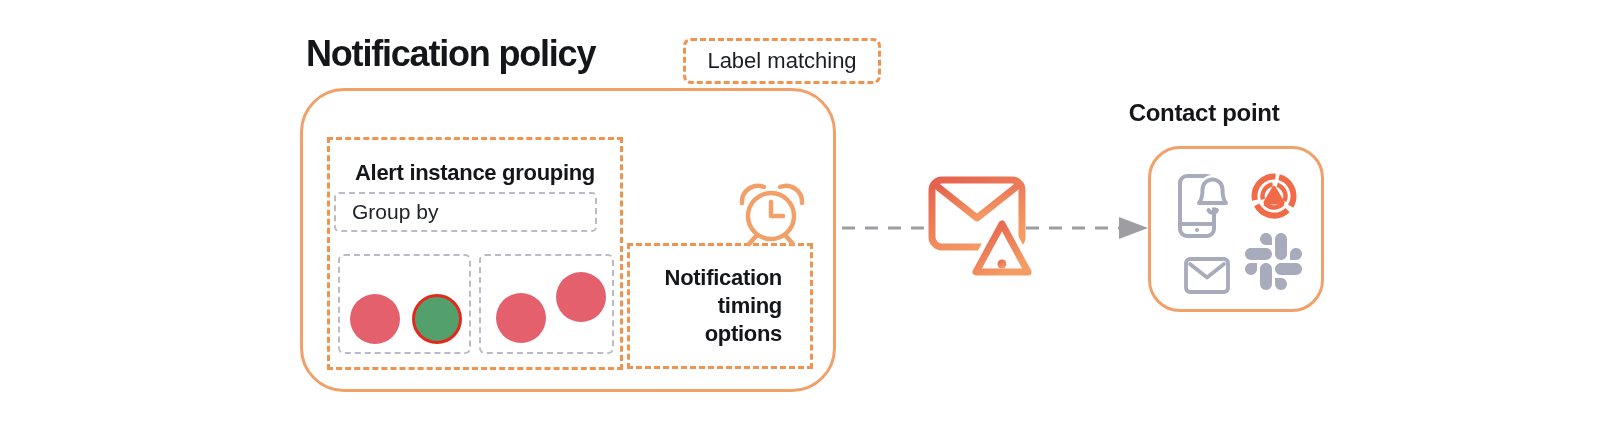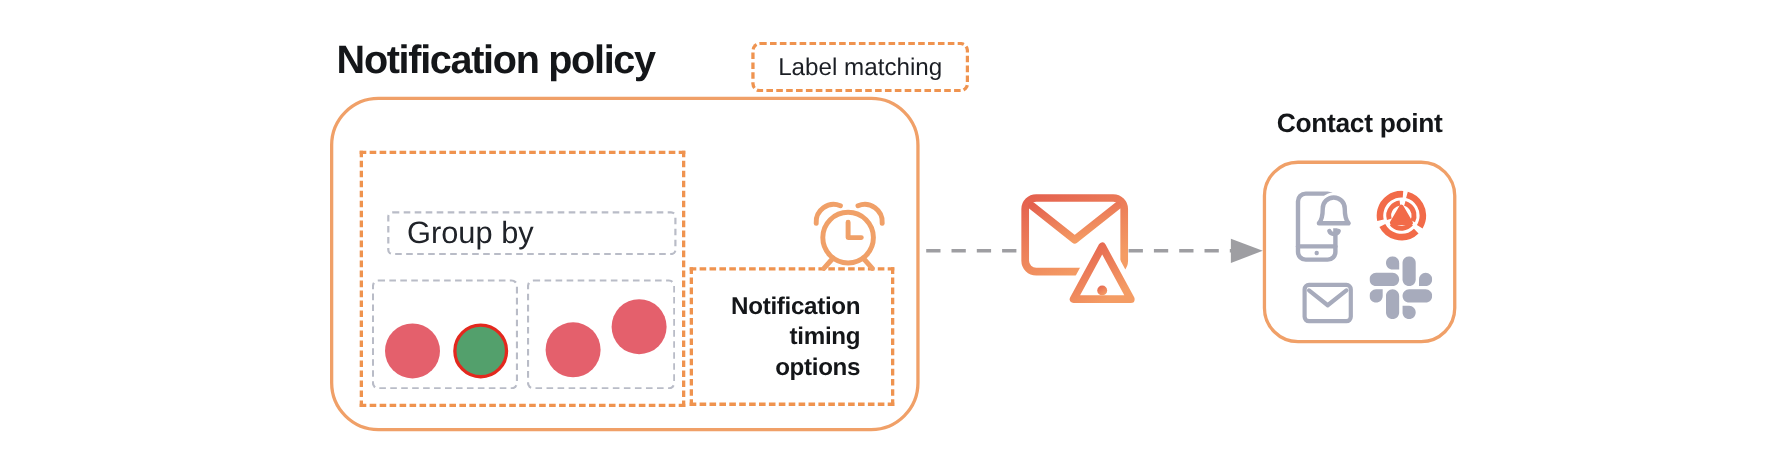--- a/index.html
+++ b/index.html
@@ -39,43 +39,43 @@
     border:3px solid var(--c-orange-solid);border-radius:44px;background:#fff;
   }
   .alert-box{
     left:327px;top:137px;width:296px;height:233px;
     border:3px dashed var(--c-orange-dashed);background:#fff;
   }
   .alert-title{
     margin-top:20px;text-align:center;font-size:22px;font-weight:bold;letter-spacing:-0.3px;
   }
   .groupby-box{
-    position:absolute;left:22px;top:52px;width:263px;height:40px;
+    position:absolute;left:4px;top:52px;width:263px;height:40px;
     border:2.5px dashed var(--c-gray-dashed);border-radius:5px;
     display:flex;align-items:center;padding-left:16px;
-    font-size:28px;color:#202329;
+    font-size:21px;color:#202329;
   }
   .ginstance-box{
     position:absolute;border:2.5px dashed var(--c-gray-dashed);border-radius:6px;background:#fff;
   }
   .g1{left:8px;top:114px;width:133px;height:100px;}
   .g2{left:149px;top:114px;width:135px;height:100px;}
   .dot{position:absolute;border-radius:50%;}
   .dot-red{width:50px;height:50px;background:var(--c-red-circle);}
   .dot-green{width:50px;height:50px;background:var(--c-green-circle);border:3px solid var(--c-green-border);}
   .timing-box{
     left:627px;top:243px;width:186px;height:126px;
     border:3px dashed var(--c-orange-dashed);background:#fff;
     display:flex;align-items:center;justify-content:center;
   }
   .timing-label{
     width:124px;text-align:right;font-size:22px;font-weight:bold;line-height:28px;letter-spacing:-0.3px;
   }
   .contact-title{
-    left:1148px;top:99px;width:176px;text-align:center;
+    left:1116px;top:99px;width:176px;text-align:center;
     font-size:24px;font-weight:bold;letter-spacing:-0.3px;white-space:nowrap;
   }
   .contact-box{
     left:1148px;top:146px;width:176px;height:166px;
     border:3px solid var(--c-orange-solid);border-radius:32px;background:#fff;
   }
   .z2{z-index:2;}
   svg{display:block;}
 </style>
 </head>
@@ -85,20 +85,21 @@
 
   <div class="abs policy-title">Notification policy</div>
 
   <div class="abs label-match">
     <span>Label matching</span>
   </div>
 
   <div class="abs policy-box"></div>
 
   <div class="abs alert-box">
+    <div class="alert-title">Alert instance grouping</div>
     <div class="groupby-box">
       <span>Group by</span>
     </div>
     <div class="ginstance-box g1">
       <div class="dot dot-red" style="left:10px;top:38px;"></div>
       <div class="dot dot-green" style="left:72px;top:38px;"></div>
     </div>
     <div class="ginstance-box g2">
       <div class="dot dot-red" style="left:15px;top:37px;"></div>
       <div class="dot dot-red" style="left:75px;top:16px;"></div>

